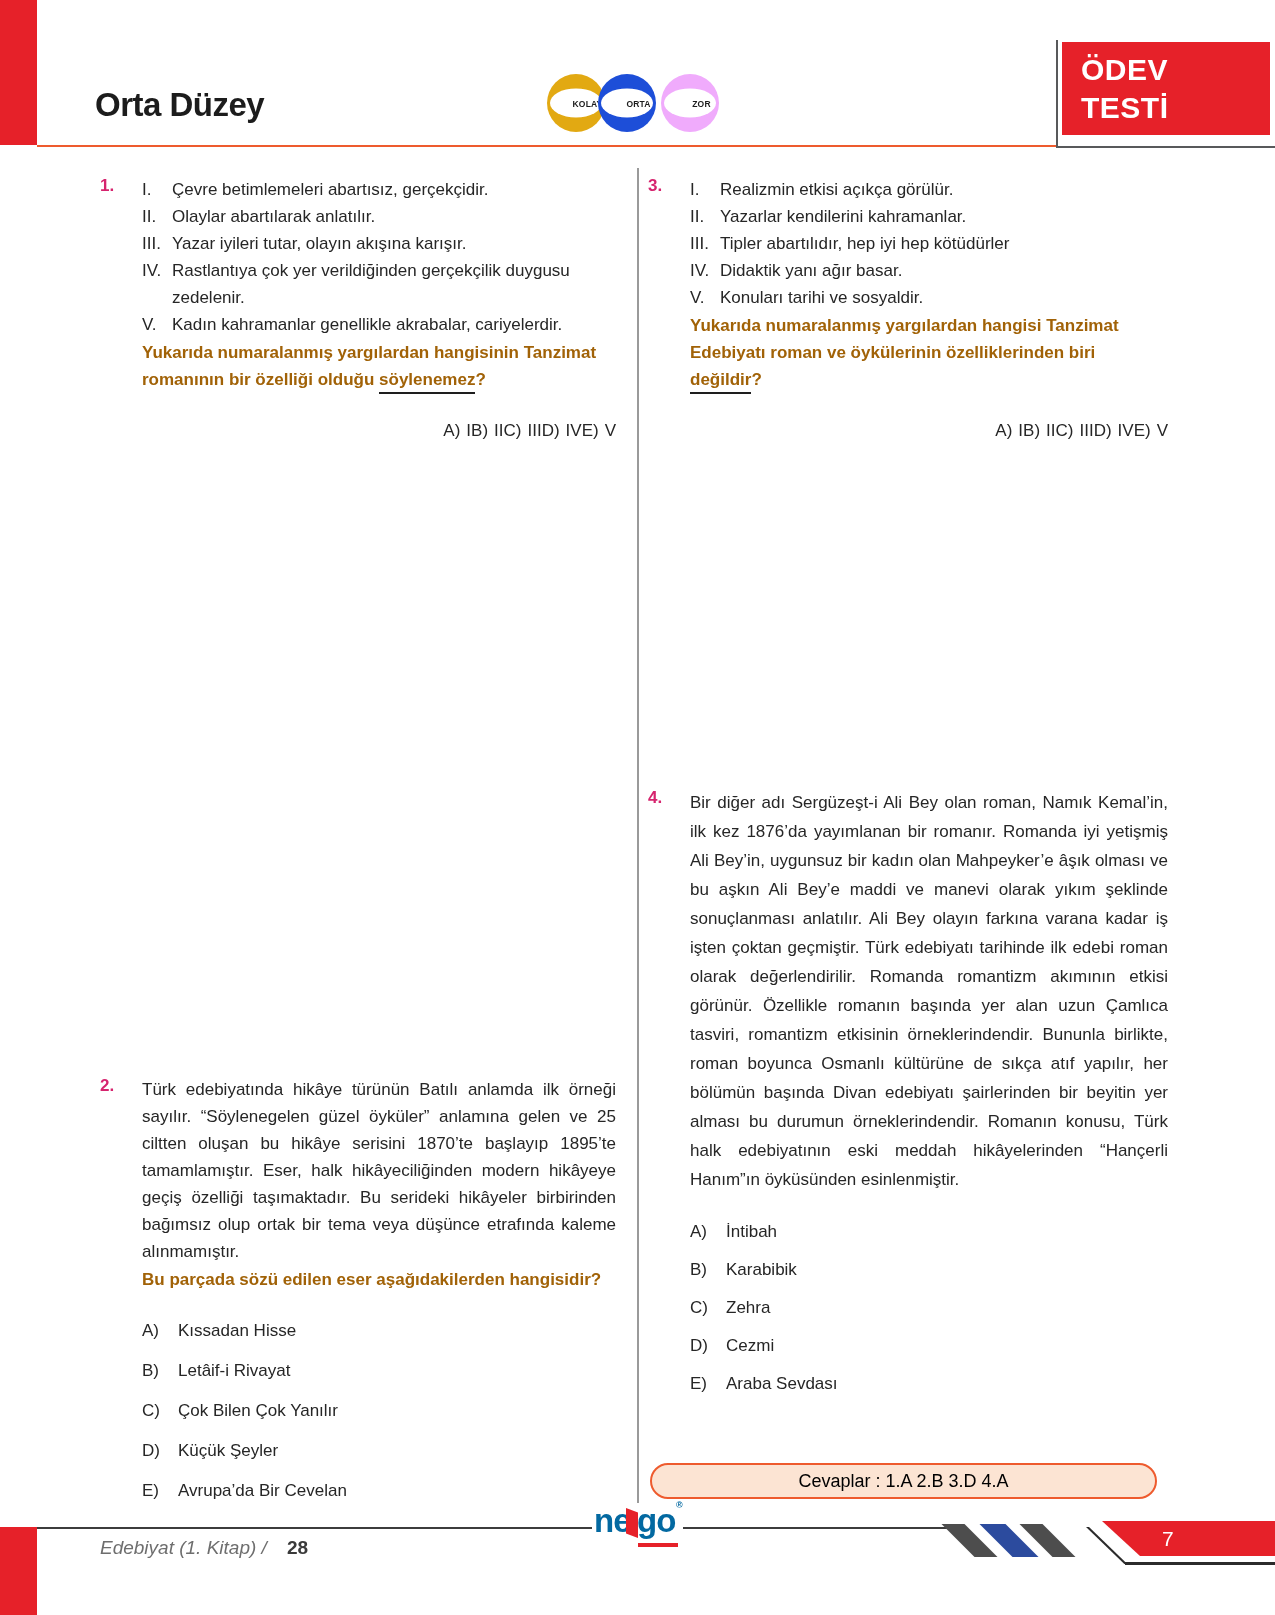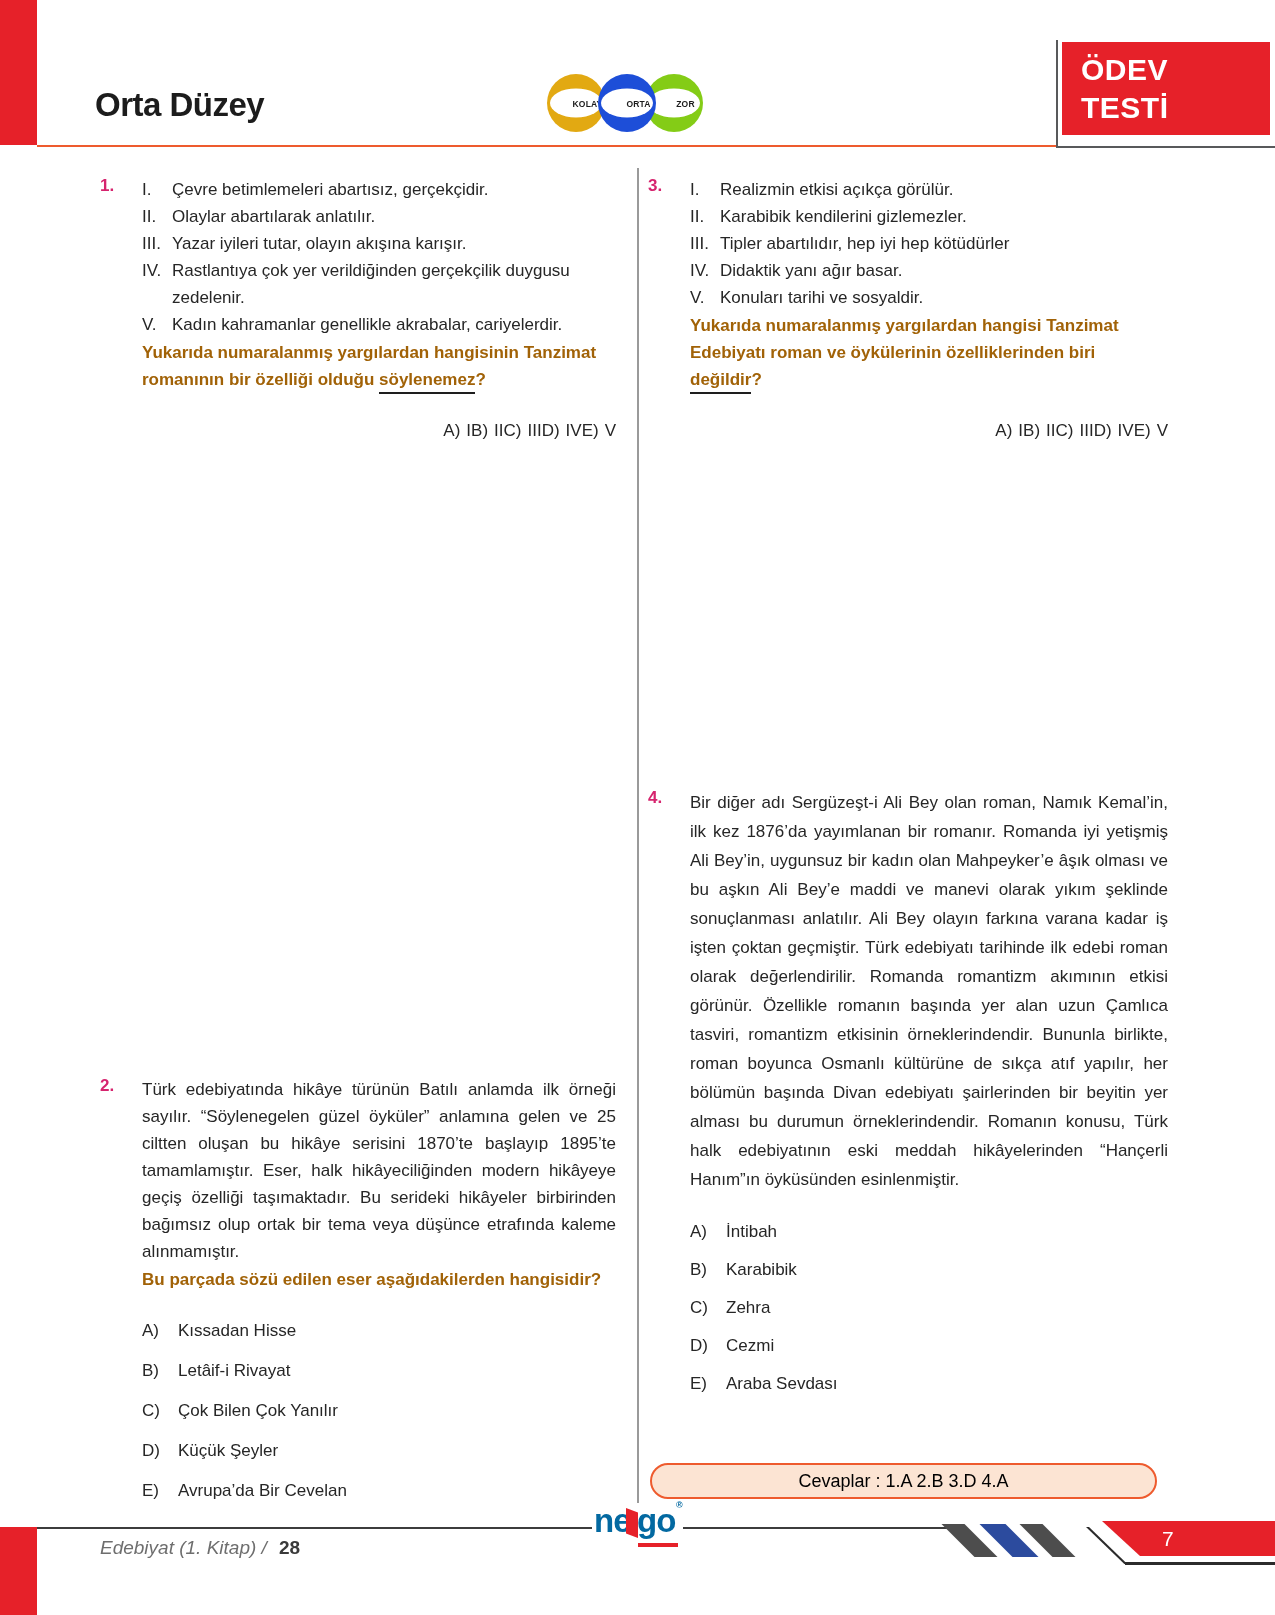--- a/index.html
+++ b/index.html
@@ -11,21 +11,21 @@
   .corner-bar-top { position:absolute; left:0; top:0; width:37px; height:145px; background:#e62129; }
   .corner-bar-bottom { position:absolute; left:0; top:1527px; width:37px; height:88px; background:#e62129; }
   .level-title { position:absolute; left:95px; top:86px; font-size:33px; font-weight:bold; color:#1c1c1c; letter-spacing:-0.5px; }
   .header-rule-orange { position:absolute; left:37px; top:145px; width:1019px; height:2px; background:#ee5b2e; }
   .header-rule-gray { position:absolute; left:1056px; top:146px; width:219px; height:2px; background:#58595b; }
   .header-vline-gray { position:absolute; left:1056px; top:40px; width:2px; height:108px; background:#58595b; }
   .badges { position:absolute; left:547px; top:74px; width:162px; height:58px; }
   .ring { position:absolute; top:0; width:58px; height:58px; border-radius:50%; }
   .ring-kolay { left:0;  background:#e2a912; z-index:1; }
   .ring-orta  { left:51px; background:#1d4ed8; z-index:3; }
-  .ring-zor   { left:98px; background:#84cc16; z-index:2; }
+  .ring-zor   { left:114px; background:#f0abfc; z-index:2; }
   .ring-inner {
     position:absolute; left:50%; top:50%; transform:translate(-50%,-50%);
     width:29px; height:29px; border-radius:50%; background:#fff;
     display:flex; align-items:center; justify-content:center;
     font-size:8.5px; font-weight:bold; color:#1c1c1c; letter-spacing:0.2px;padding-left:23px;
   }
   .test-box {
     position:absolute; left:1062px; top:42px; width:208px; height:93px; background:#e62129;
     color:#fff; font-weight:bold; font-size:30px; line-height:38px;
     padding:9px 0 0 19px; box-sizing:border-box; letter-spacing:0.5px;
@@ -57,21 +57,21 @@
   .answers-box {
     position:absolute; left:650px; top:1463px; width:507px; height:36px; box-sizing:border-box;
     background:#fce4d3; border:2px solid #ee5b2e; border-radius:18px;
     display:flex; align-items:center; justify-content:center;
     font-size:18px; color:#000000;
   }
   
   .footer-line-left  { position:absolute; left:37px;  top:1527px; width:555px; height:2px; background:#3c3c3c; }
   .footer-line-right { position:absolute; left:683px; top:1527px; width:273px; height:2px; background:#3c3c3c; }
   .book-ref { position:absolute; left:100px; top:1537px; font-size:19px; font-style:italic; color:#6e6e6e; }
-  .book-ref .num { font-style:normal; font-weight:bold; color:#3a3a3a; margin-left:12px; }
+  .book-ref .num { font-style:normal; font-weight:bold; color:#3a3a3a; margin-left:20px; }
   .logo { position:absolute; left:594px; top:1500px; width:92px; height:52px; color:#0369a1; }
   .logo-ne, .logo-go { position:absolute; top:2px; font-size:33px; font-weight:bold; letter-spacing:-1px; }
   .logo-ne { left:0; }
   .logo-go { left:43px; }
   .logo-book { position:absolute; left:32px; top:8px; width:12px; height:30px; background:#e62129;
     clip-path:polygon(0 0,100% 15%,100% 100%,0 85%); }
   .logo-bar { position:absolute; left:44px; top:43px; width:40px; height:4px; background:#e62129; }
   .logo-r { position:absolute; left:82px; top:0; font-size:9px; font-weight:bold; }
   .stripe { position:absolute; top:1524px; height:33px; transform:skewX(45deg); }
   .stripe-g1 { left:958px;  width:23px; background:#4d4d4d; }
@@ -183,21 +183,21 @@
 
   <div class="question q3">
     <span class="q-number">3.</span>
     <div class="q-body">
       <div class="ritem">
         <span class="rlabel">I.</span>
         <span class="rtext">Realizmin etkisi açıkça görülür.</span>
       </div>
       <div class="ritem">
         <span class="rlabel">II.</span>
-        <span class="rtext">Karabibik kendilerini gizlemezler.</span>
+        <span class="rtext">Yazarlar kendilerini kahramanlar.</span>
       </div>
       <div class="ritem">
         <span class="rlabel">III.</span>
         <span class="rtext">Tipler abartılıdır, hep iyi hep kötüdürler</span>
       </div>
       <div class="ritem">
         <span class="rlabel">IV.</span>
         <span class="rtext">Didaktik yanı ağır basar.</span>
       </div>
       <div class="ritem">

